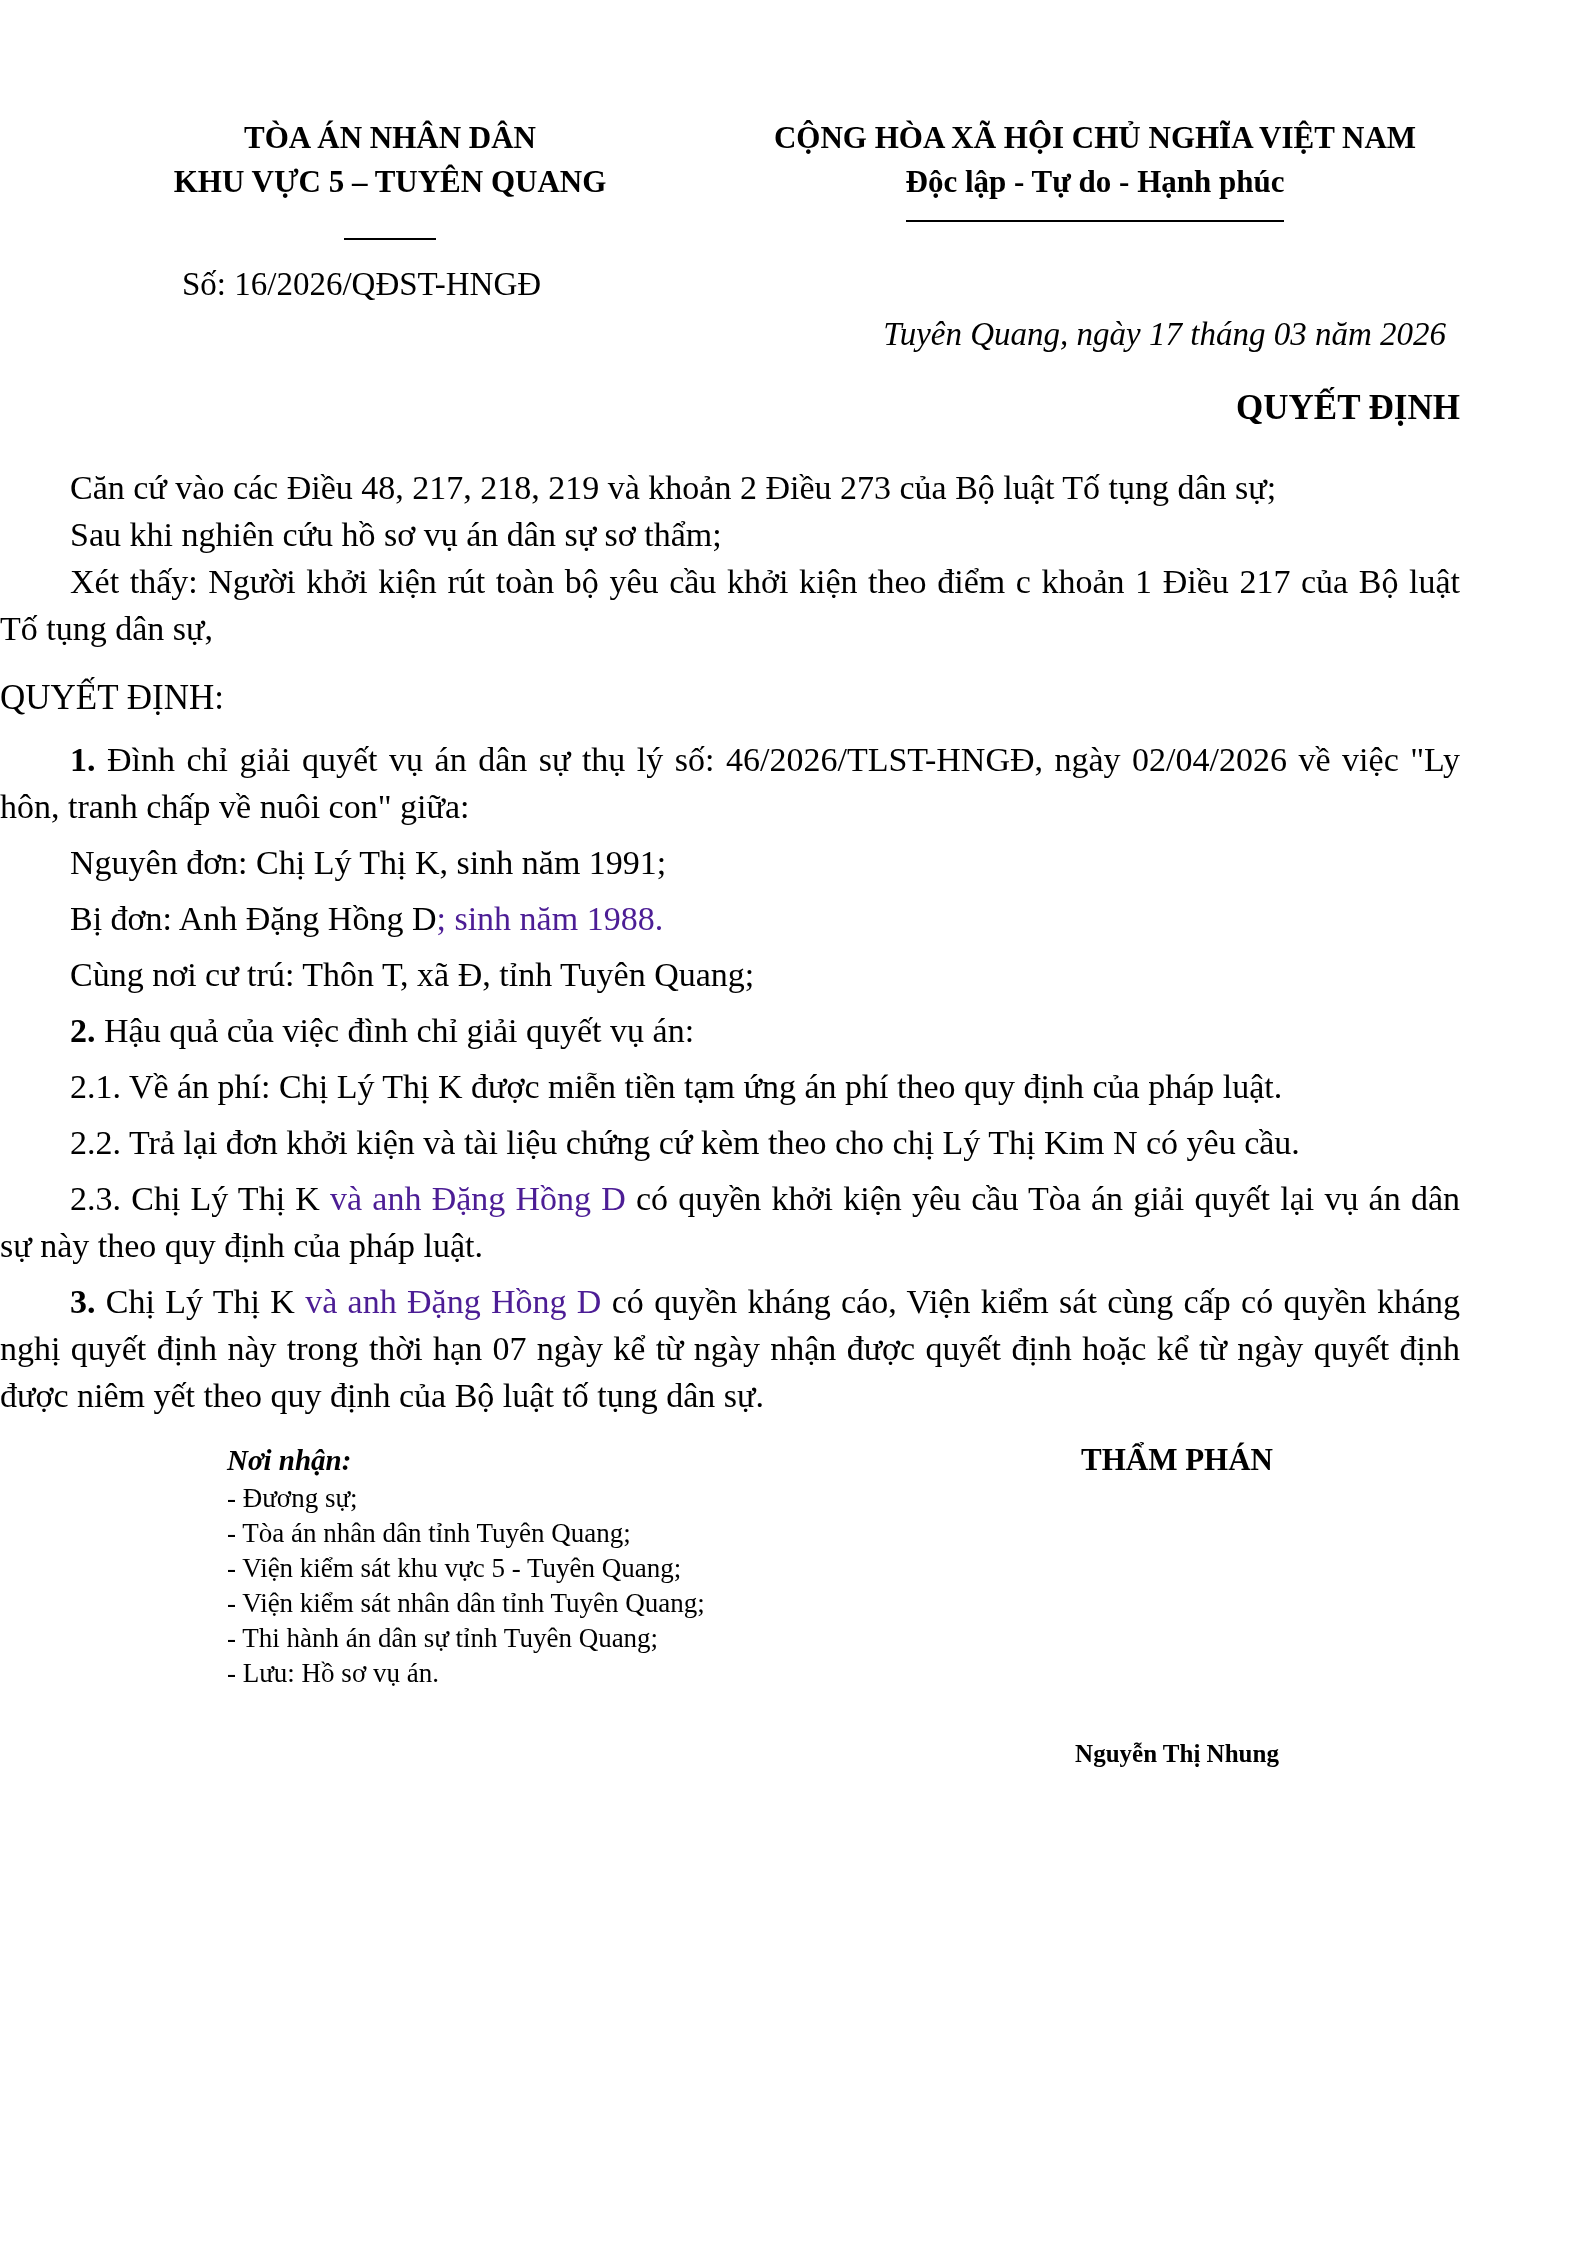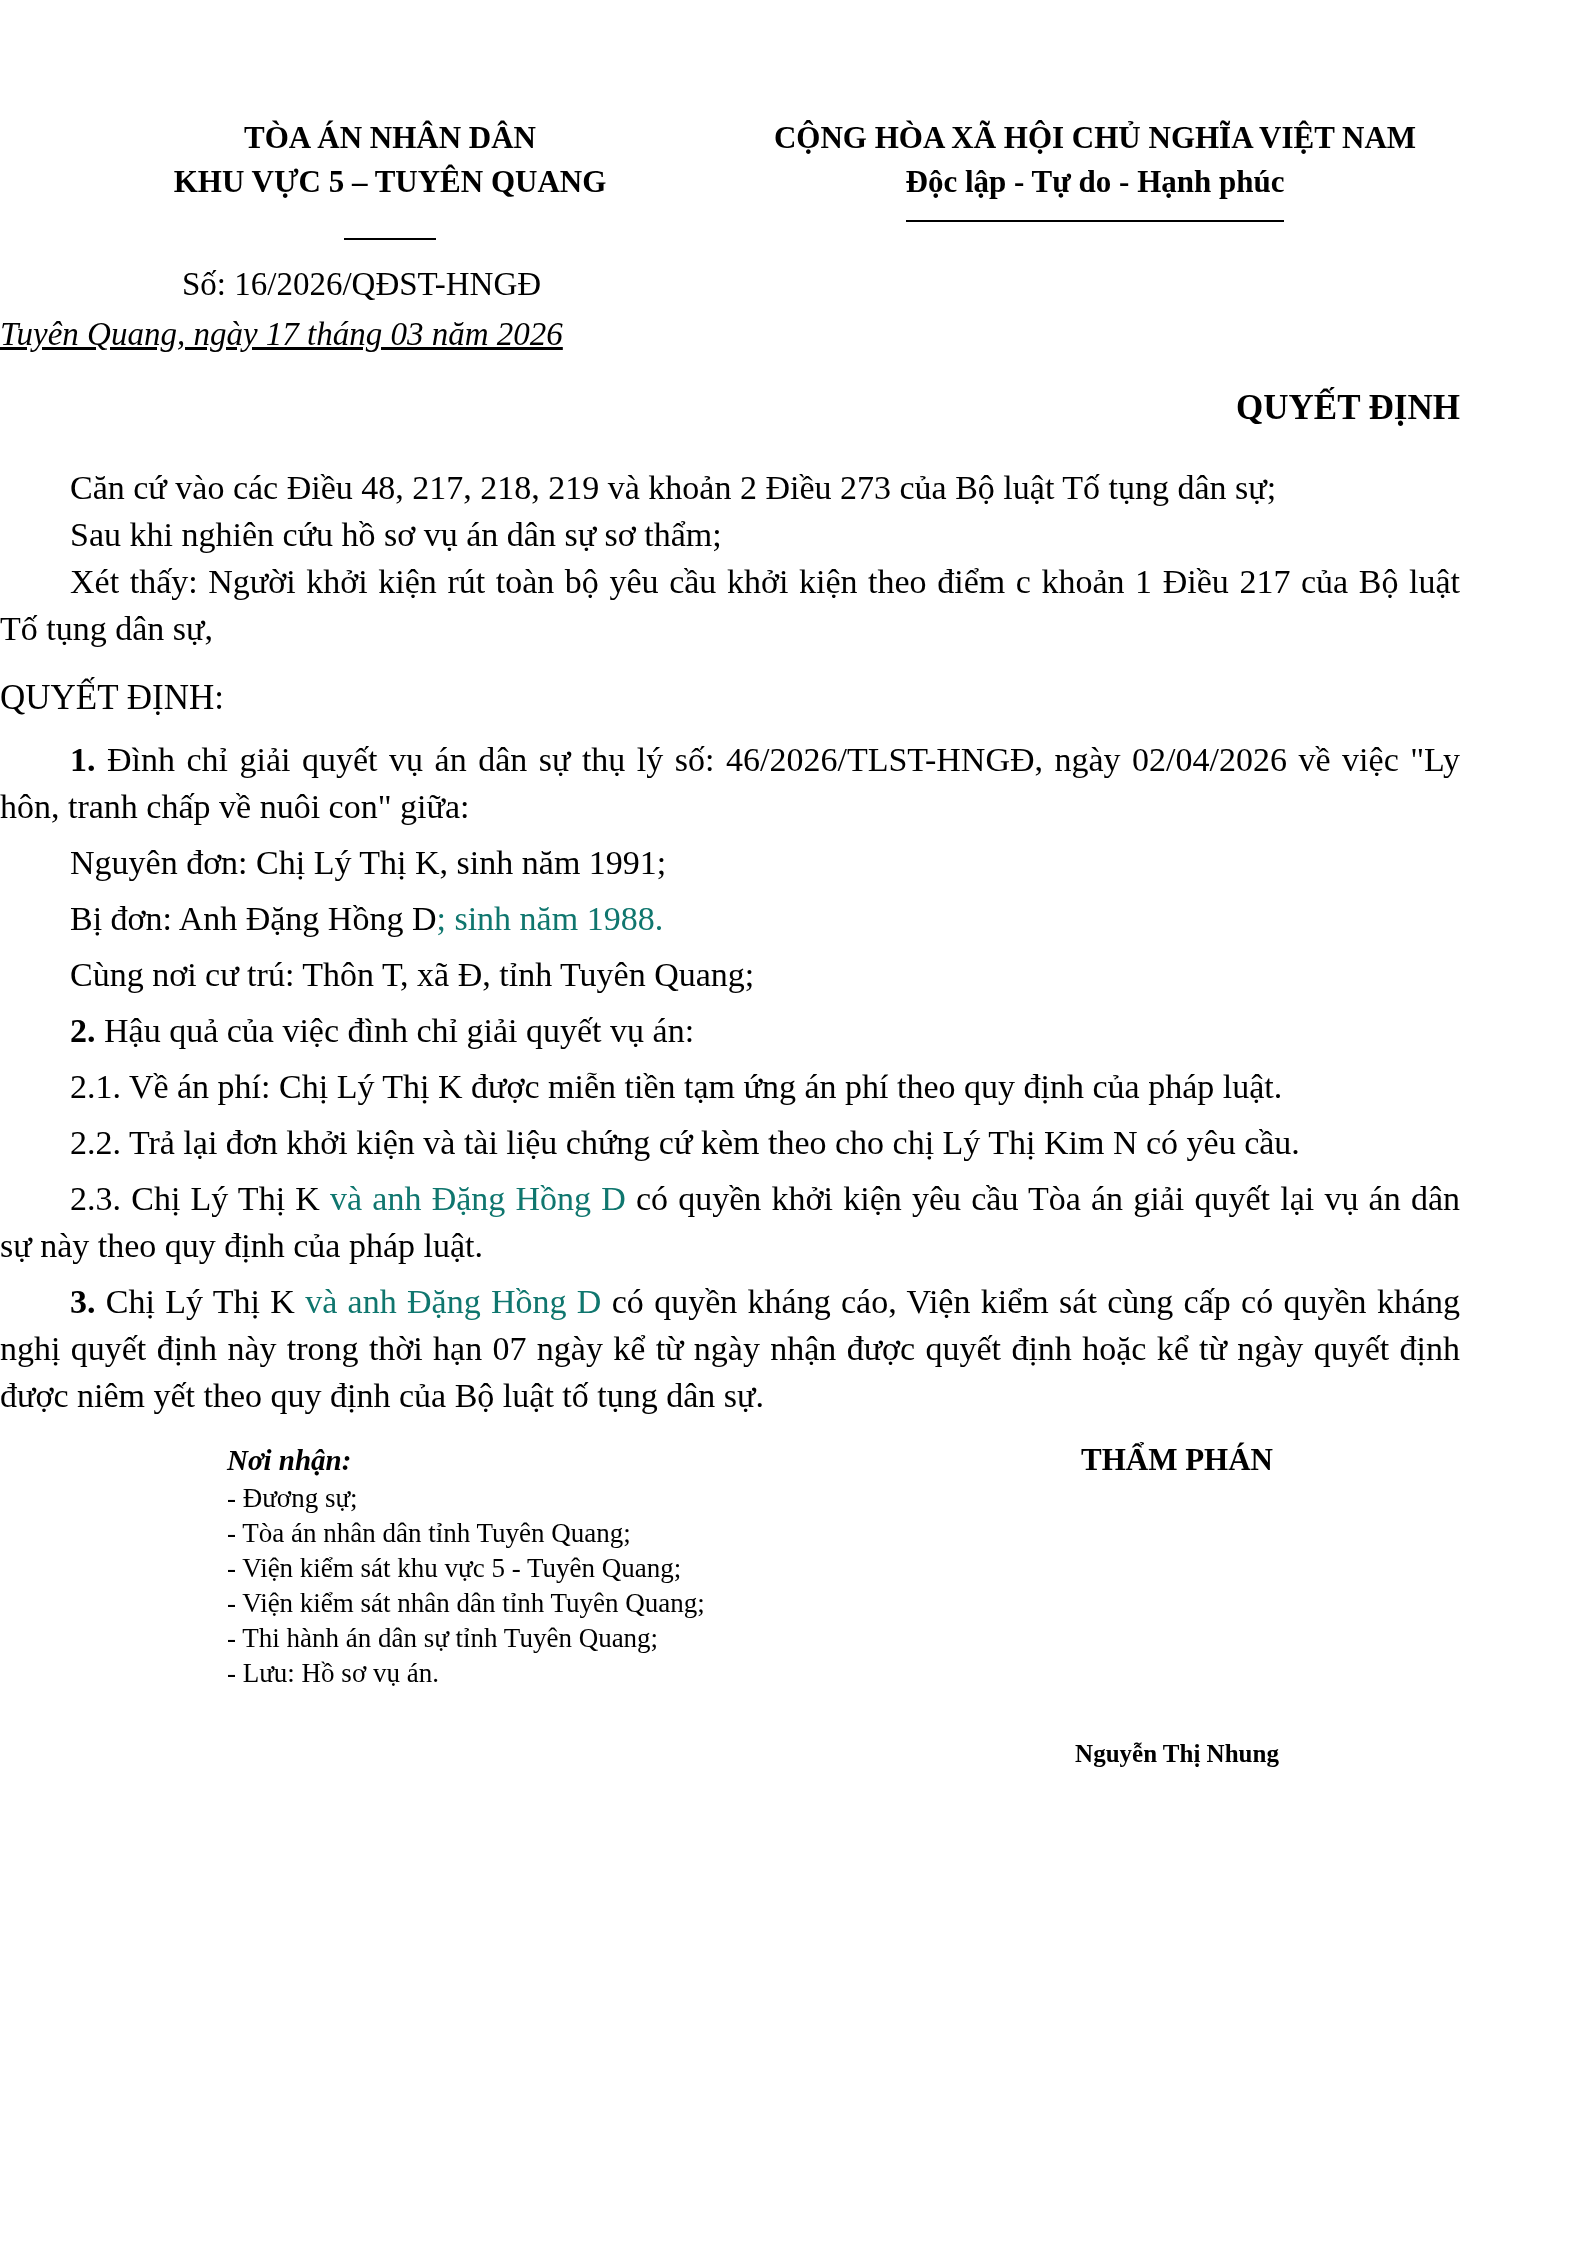--- a/index.html
+++ b/index.html
@@ -15,32 +15,32 @@
   }
   
   .header { display:flex; padding-top:112px; }
   .hleft  { margin-left:60px; width:660px; text-align:center; }
   .hright { width:750px; text-align:center; }
   .hline  { font-weight:bold; font-size:31px; line-height:44px; white-space:nowrap; }
   .hrule  { width:92px; border:none; border-top:2px solid #000; margin:34px auto 0 auto; }
   .u-line { display:inline-block; border-bottom:2px solid #000; padding-bottom:16px; }
   
   .doc-number { margin:24px 0 0 182px; font-size:33px; line-height:40px; }
-  .date-line  { margin:10px 140px 0 0; text-align:left; font-style:italic; font-size:33px; line-height:40px;text-decoration:underline; }
+  .date-line  { margin:10px 140px 0 0; text-align:right; font-style:italic; font-size:33px; line-height:40px; }
   
   .title { margin-top:30px; padding-left:227px; padding-right:126px;
            text-align:right; font-weight:bold; font-size:35px; line-height:48px; }
   
   .body-text { padding-right:126px; }
   .para { margin:0; font-size:34px; line-height:47px; text-align:justify; text-indent:70px; }
   .first-para { margin-top:32px; }
   .spaced { margin-top:9px; }
   .decision-heading { margin:22px 0 14px 0; text-align:left; font-weight:normal;
                       font-size:35px; line-height:48px; text-indent:0; }
-  .gray { color:#0f766e; }
+  .gray { color:#4c1d95; }
   
   .footer  { display:flex; margin-top:20px; }
   .f-left  { margin-left:227px; width:640px; }
   .f-label { font-weight:bold; font-style:italic; font-size:29px; line-height:42px; }
   .f-item  { font-size:27px; line-height:35px; }
   .f-right { width:560px; margin-left:30px; text-align:center; }
   .f-role  { font-weight:bold; font-size:31px; line-height:42px; }
   .f-name  { font-weight:bold; font-size:25px; line-height:42px; margin-top:252px; }
 </style>
 </head>

